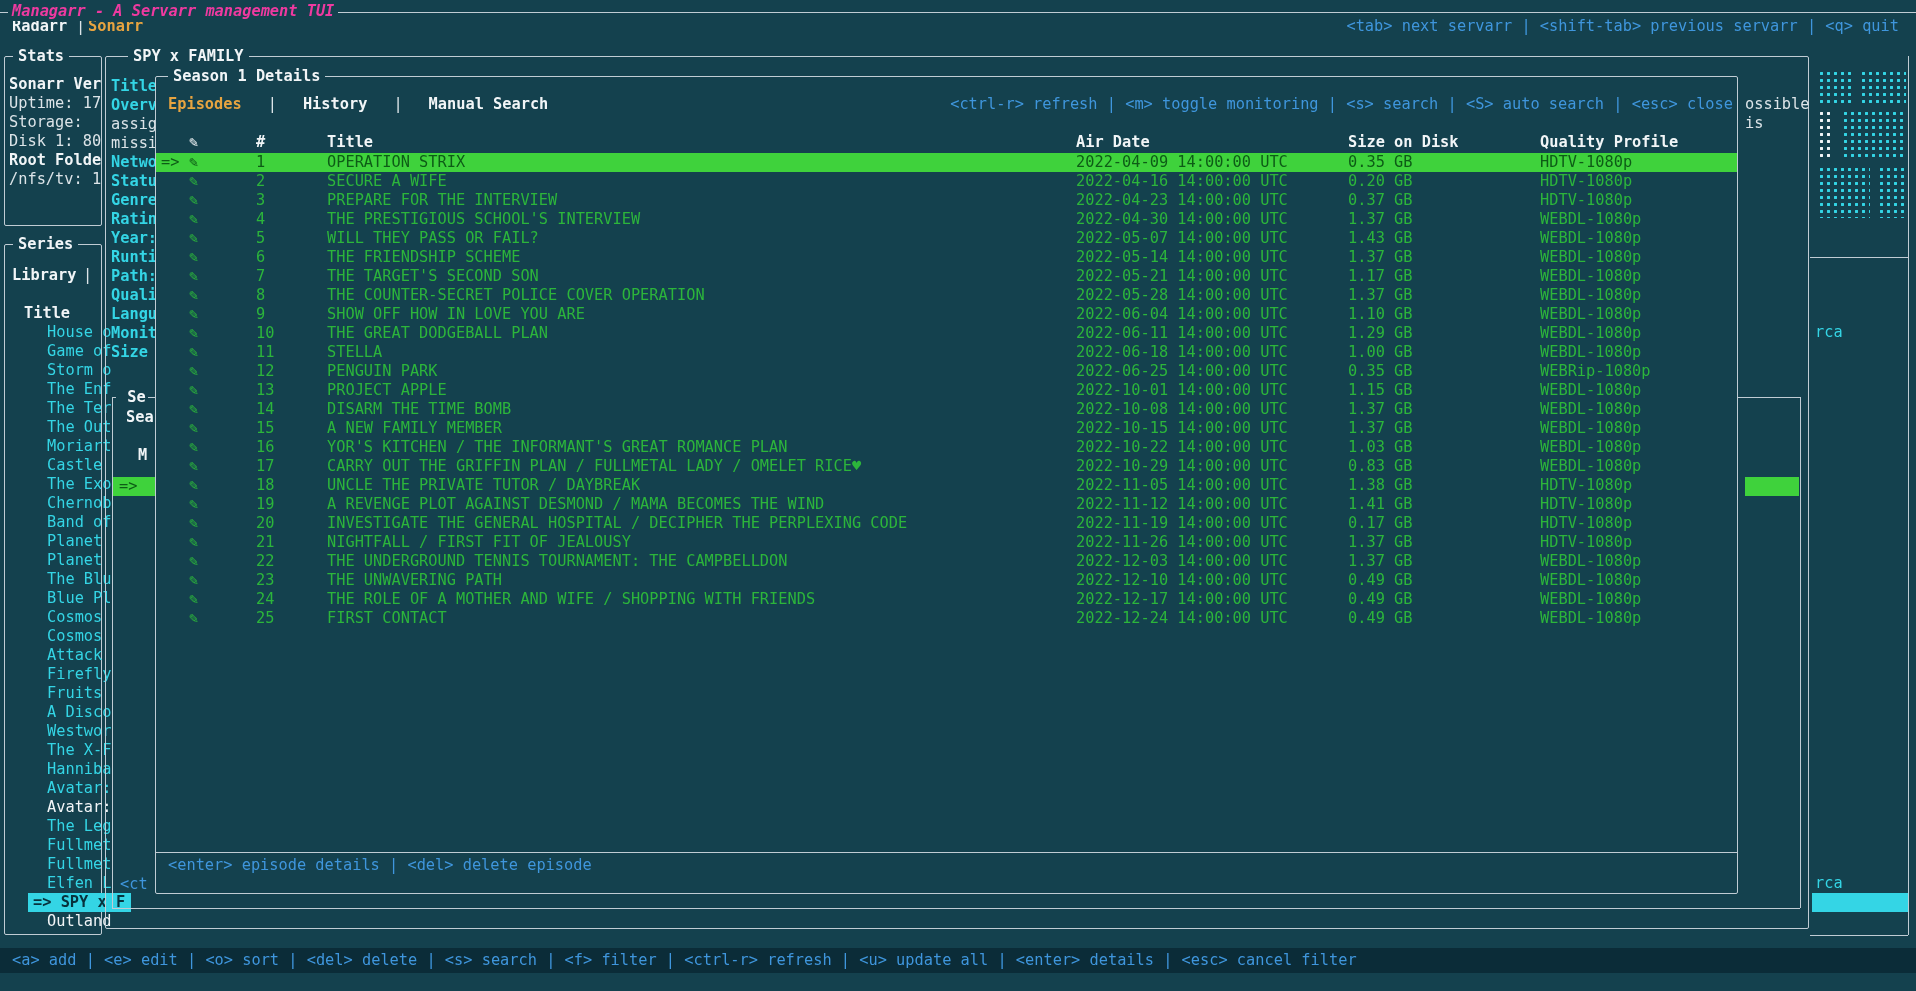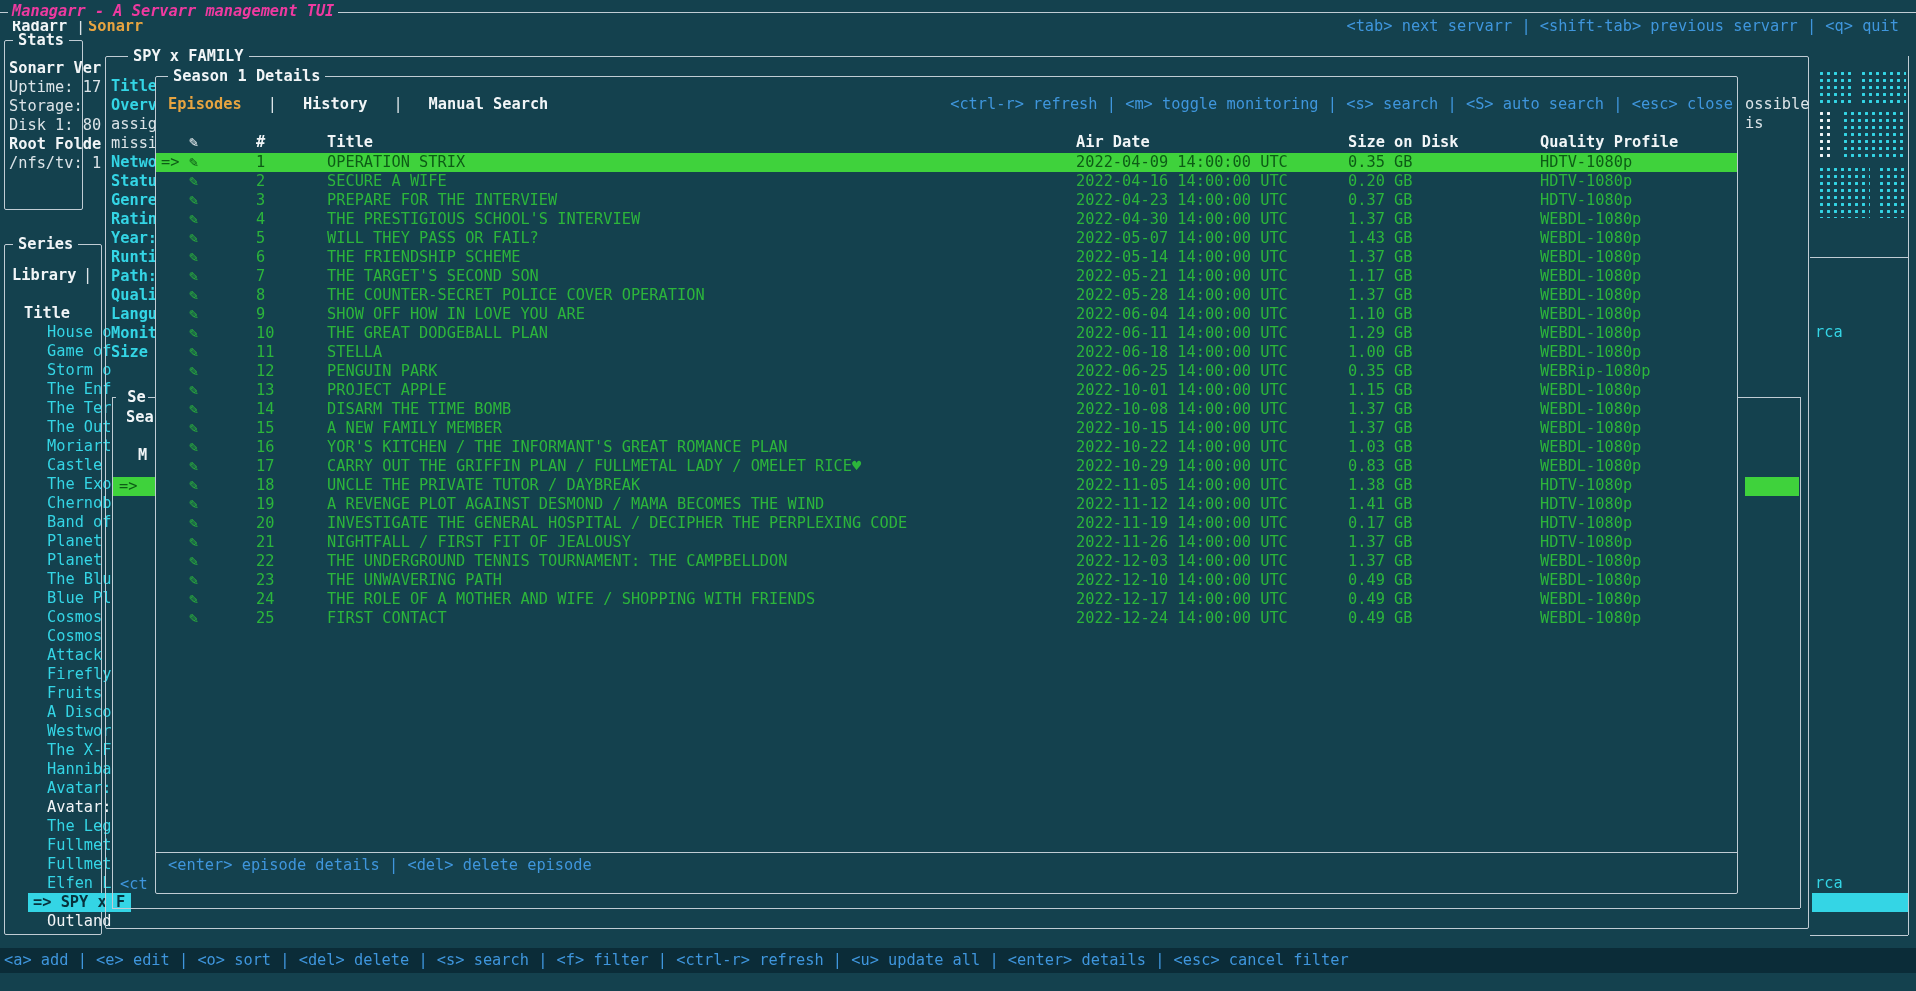--- a/index.html
+++ b/index.html
@@ -57,21 +57,21 @@
 <div class="screen">
 
   <div class="hline" style="left:0;top:12px;width:1916px;"></div>
   <div class="abs line magenta" style="left:8px;top:2px;background:var(--bg);padding:0 4px;z-index:2;">Managarr - A Servarr management TUI</div>
 
   <div class="abs line bwhite" style="left:12px;top:17px;">Radarr</div>
   <div class="abs line white" style="left:76px;top:17px;">|</div>
   <div class="abs line yellow" style="left:88px;top:17px;">Sonarr</div>
   <div class="abs line blue" style="right:17px;top:17px;">&lt;tab&gt; next servarr | &lt;shift-tab&gt; previous servarr | &lt;q&gt; quit</div>
 
-  <div class="box" style="left:4px;top:40px;width:79px;height:170px;z-index:1;">
+  <div class="box" style="left:4px;top:56px;width:98px;height:170px;z-index:1;">
     <div class="btitle" style="left:8px;">Stats</div>
     <div class="abs" style="left:4px;top:18px;width:92px;">
 
     <div class="stat-line b">Sonarr Ver</div>
         <div class="stat-line">Uptime: 17</div>
         <div class="stat-line">Storage:</div>
         <div class="stat-line">Disk 1: 80</div>
         <div class="stat-line b">Root Folde</div>
         <div class="stat-line">/nfs/tv: 1</div>
       </div>
@@ -420,16 +420,16 @@
           <span class="c-size">0.49 GB</span>
           <span class="c-quality">WEBDL-1080p</span>
         </div>
       </div>
 
     <div class="hline" style="left:0;top:775px;width:1581px;"></div>
     <div class="abs line blue" style="left:12px;top:779px;">&lt;enter&gt; episode details | &lt;del&gt; delete episode</div>
   </div>
 
   <div class="abs" style="left:0;top:948px;width:1916px;height:25px;background:var(--bar);z-index:6;">
-    <div class="abs blue" style="left:4px;top:0;height:31px;line-height:25px;white-space:pre;">&lt;a&gt; add | &lt;e&gt; edit | &lt;o&gt; sort | &lt;del&gt; delete | &lt;s&gt; search | &lt;f&gt; filter | &lt;ctrl-r&gt; refresh | &lt;u&gt; update all | &lt;enter&gt; details | &lt;esc&gt; cancel filter</div>
+    <div class="abs blue" style="left:12px;top:0;height:31px;line-height:25px;white-space:pre;">&lt;a&gt; add | &lt;e&gt; edit | &lt;o&gt; sort | &lt;del&gt; delete | &lt;s&gt; search | &lt;f&gt; filter | &lt;ctrl-r&gt; refresh | &lt;u&gt; update all | &lt;enter&gt; details | &lt;esc&gt; cancel filter</div>
   </div>
 
 </div>
 
 </body></html>

